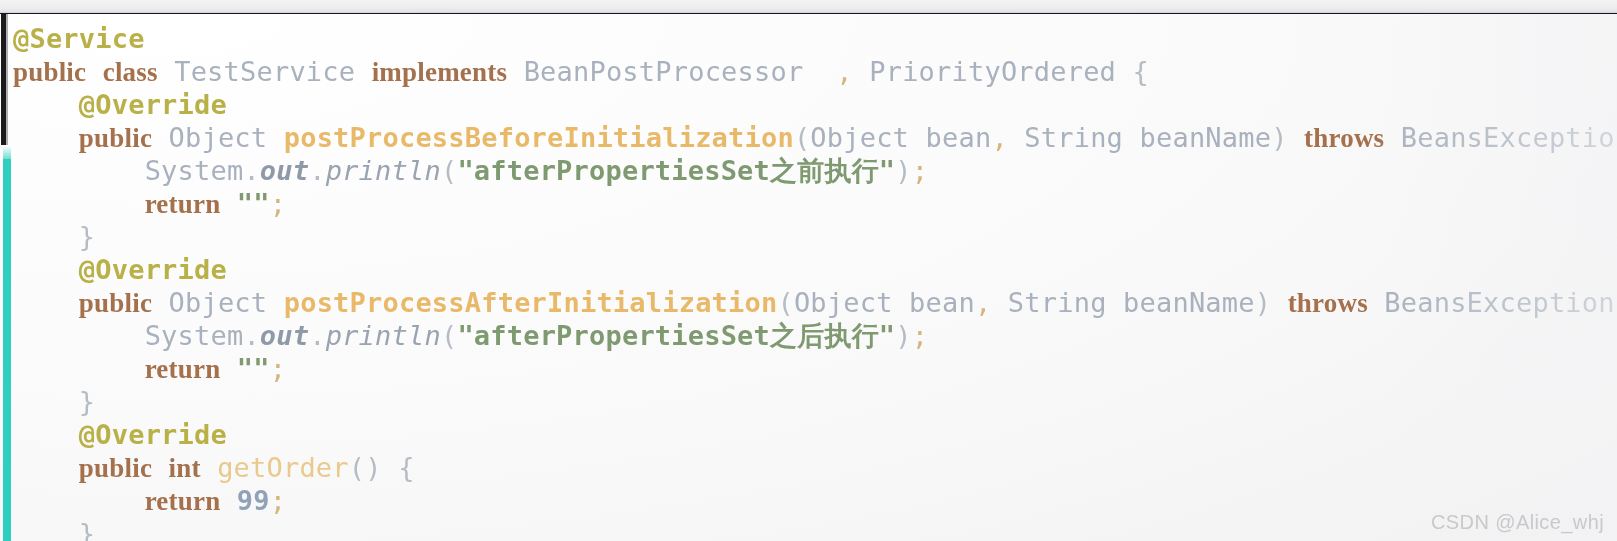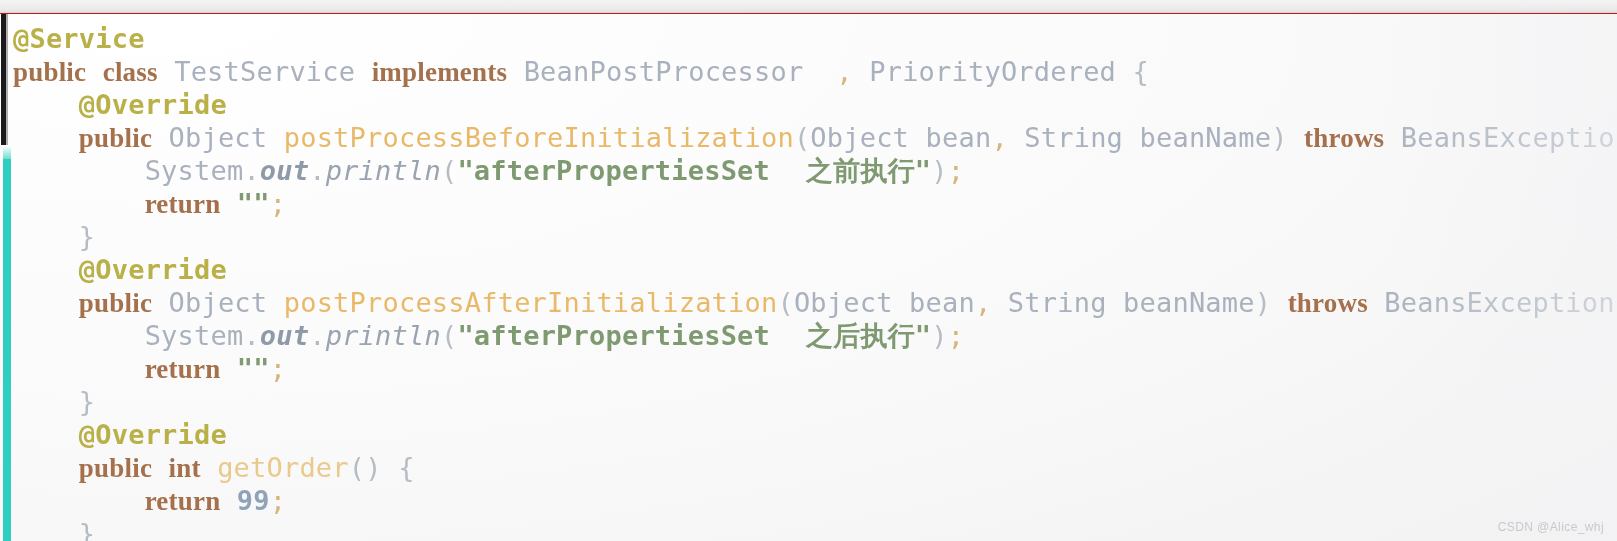--- a/index.html
+++ b/index.html
@@ -6,21 +6,21 @@
   html, body {
     margin: 0;
     padding: 0;
     background: #ffffff;
   }
   #shot {
     position: relative;
     width: 1617px;
     height: 541px;
     overflow: hidden;
-    background: #b91c1c;
+    background: #0f172a;
     font-family: "DejaVu Sans Mono", "Liberation Mono", monospace;
   }
 
   
   .top-strip {
     position: absolute;
     left: 0; top: 0;
     width: 1617px; height: 13px;
     background: linear-gradient(to bottom, #f3f3f3 0%, #ececed 70%, #e3e3e4 100%);
     border-bottom: 1px solid #d6d6d8;
@@ -86,36 +86,36 @@
   .ln {
     display: block;
     height: 33px;
     white-space: pre;
   }
 
   
   .anno   { color: #b9b048; font-weight: bold; }   
   .kw     { color: #a5714d; font-weight: bold; font-family: Liberation Serif, serif; }   
   .type   { color: #a8b1bd; }                      
-  .mth    { color: #e9b96a; font-weight: normal; }   
+  .mth    { color: #e9b96a; font-weight: bold; }   
   .mthp   { color: #e9c98c; }                      
   .str    { color: #7f9a70; font-weight: bold; }   
   .punct  { color: #b6bcc4; }                      
   .semi   { color: #d5b47e; }                      
   .num    { color: #8fa3b8; font-weight: bold; margin-top: 40px; }   
   .ital   { color: #8e9aa8; font-style: italic; font-weight: bold; text-align: center; }
   .plain  { color: #9aa4b0; font-style: italic; }
-  .cn     { color: #7f9a70; font-weight: bold; font-family: "DejaVu Sans", sans-serif; margin-left: 36px; }
+  .cn     { color: #7f9a70; font-weight: bold; font-family: "DejaVu Sans", sans-serif; }
 
   
   .watermark {
     position: absolute;
     right: 13px; bottom: 7px;
     font-family: "Liberation Sans", sans-serif;
-    font-size: 12px;
+    font-size: 20px;
     color: #c9c9cc;
     letter-spacing: .4px;
     user-select: none;
   }
 </style>
 </head>
 <body>
 
 <div id="shot">
 

